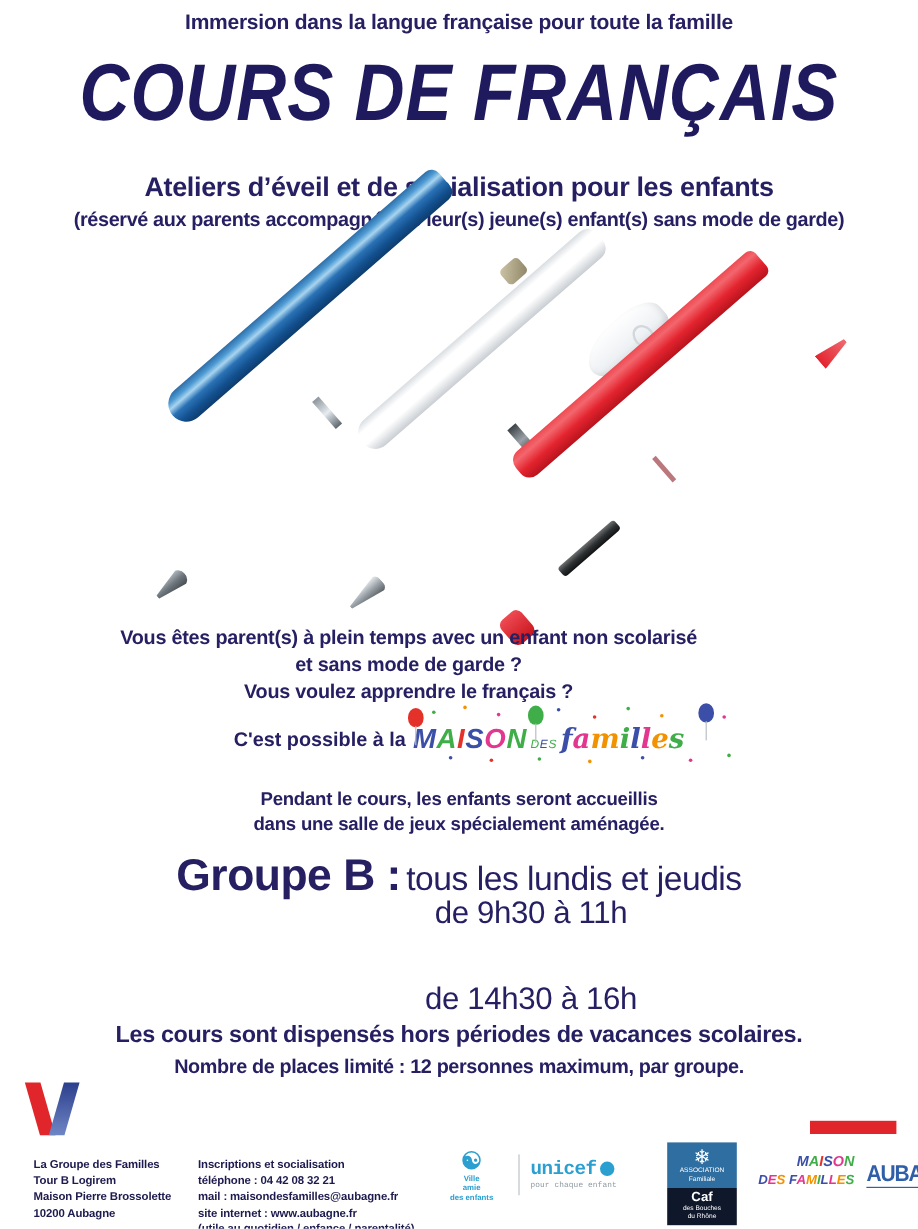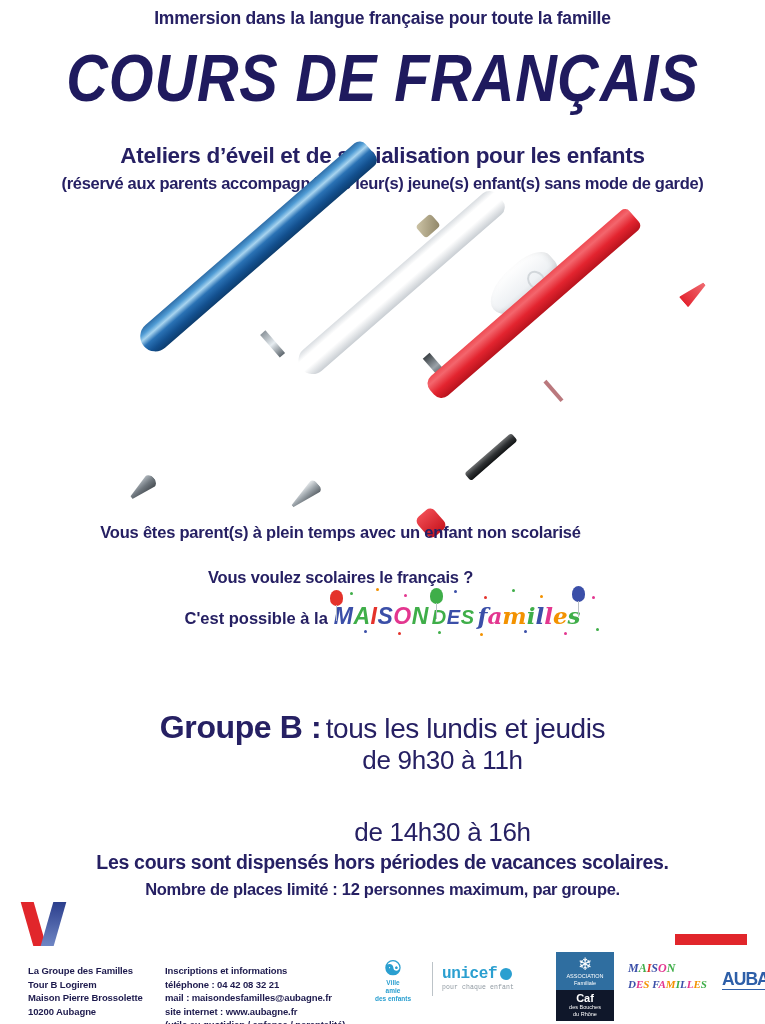--- a/index.html
+++ b/index.html
@@ -307,22 +307,22 @@
     top: -2px;
     white-space: nowrap;
   }
   .mdf-logo .w1 {
     font-size: 23px;
     font-weight: bold;
     font-style: italic;
     letter-spacing: 0.5px;
   }
   .mdf-logo .w2 {
-    font-size: 20px;
-    font-weight: bold;
+    font-size: 10px;
+    font-weight: normal;
     font-style: italic;
     letter-spacing: 0.5px;
     margin: 0 3px;
   }
   .mdf-logo .w3 {
     font-size: 23px;
     font-weight: bold;
     font-style: italic;
     font-family: "DejaVu Serif", serif;
     letter-spacing: 0px;
@@ -364,21 +364,21 @@
 
   .groupe {
     position: absolute;
     left: 0;
     width: 765px;
     text-align: center;
     color: #262063;
     white-space: nowrap;
   }
   .groupe .lead {
-    font-size: 32px;
+    font-size: 37px;
     font-weight: bold;
     letter-spacing: -0.4px;
   }
   .groupe .rest {
     font-size: 28px;
     font-weight: normal;
     letter-spacing: -0.4px;
   }
   .groupe-hours {
     position: absolute;
@@ -566,23 +566,22 @@
     display: block;
     font-size: 11px;
     line-height: 12px;
     font-weight: bold;
   }
   .logo-mdf2 {
     position: absolute;
     left: 268px;
     top: 10px;
     width: 84px;
-    text-align: left;
+    text-align: right;
     line-height: 16px;
-    font-family: Liberation Serif, serif;
   }
   .logo-mdf2 .l1 {
     font-size: 12px;
     font-weight: bold;
     font-style: italic;
   }
   .logo-mdf2 .l2 {
     font-size: 11px;
     font-weight: bold;
     font-style: italic;
@@ -643,29 +642,34 @@
       <div class="barrel"></div>
       <div class="cap-tip"></div>
       <div class="seam"></div>
       <div class="clip"></div>
       <div class="end"></div>
     </div>
   </div>
 
   <div class="q-block q1">
     <div>Vous êtes parent(s) à plein temps avec un enfant non scolarisé</div>
+    <div>et sans mode de garde ?</div>
   </div>
   <div class="q-block q2">
-    <div>Vous voulez scolaires le français ?</div>
+    <div>Vous voulez apprendre le français ?</div>
   </div>
 
   <div class="mdf-line">
     <span class="pretext">C'est possible à la</span><span class="mdf-logo"><span class="w1" id="logo-w1"><span style="color: rgb(59, 79, 168);">M</span><span style="color: rgb(63, 174, 73);">A</span><span style="color: rgb(228, 50, 43);">I</span><span style="color: rgb(59, 79, 168);">S</span><span style="color: rgb(227, 54, 143);">O</span><span style="color: rgb(63, 174, 73);">N</span></span><span class="w2" id="logo-w2"><span style="color: rgb(63, 174, 73);">D</span><span style="color: rgb(59, 79, 168);">E</span><span style="color: rgb(63, 174, 73);">S</span></span><span class="w3" id="logo-w3"><span style="color: rgb(59, 79, 168);">f</span><span style="color: rgb(227, 54, 143);">a</span><span style="color: rgb(243, 146, 0);">m</span><span style="color: rgb(63, 174, 73);">i</span><span style="color: rgb(59, 79, 168);">l</span><span style="color: rgb(227, 54, 143);">l</span><span style="color: rgb(243, 146, 0);">e</span><span style="color: rgb(63, 174, 73);">s</span></span><span class="balloon" style="left: -4px; top: -12px; background: rgb(228, 50, 43);"></span><span class="balloon" style="left: 96px; top: -14px; background: rgb(63, 174, 73);"></span><span class="balloon" style="left: 238px; top: -16px; background: rgb(59, 79, 168);"></span><span class="confetti" style="left: 16px; top: -10px; background: rgb(63, 174, 73);"></span><span class="confetti" style="left: 42px; top: -14px; background: rgb(243, 146, 0);"></span><span class="confetti" style="left: 70px; top: -8px; background: rgb(227, 54, 143);"></span><span class="confetti" style="left: 120px; top: -12px; background: rgb(59, 79, 168);"></span><span class="confetti" style="left: 150px; top: -6px; background: rgb(228, 50, 43);"></span><span class="confetti" style="left: 178px; top: -13px; background: rgb(63, 174, 73);"></span><span class="confetti" style="left: 206px; top: -7px; background: rgb(243, 146, 0);"></span><span class="confetti" style="left: 258px; top: -6px; background: rgb(227, 54, 143);"></span><span class="confetti" style="left: 30px; top: 28px; background: rgb(59, 79, 168);"></span><span class="confetti" style="left: 64px; top: 30px; background: rgb(228, 50, 43);"></span><span class="confetti" style="left: 104px; top: 29px; background: rgb(63, 174, 73);"></span><span class="confetti" style="left: 146px; top: 31px; background: rgb(243, 146, 0);"></span><span class="confetti" style="left: 190px; top: 28px; background: rgb(59, 79, 168);"></span><span class="confetti" style="left: 230px; top: 30px; background: rgb(227, 54, 143);"></span><span class="confetti" style="left: 262px; top: 26px; background: rgb(63, 174, 73);"></span></span>
   </div>
 
+  <div class="pendant">
+    <div>Pendant le cours, les enfants seront accueillis</div>
+    <div>dans une salle de jeux spécialement aménagée.</div>
+  </div>
 
   <div class="groupe g-b">
     <span class="lead">Groupe B :</span>
     <span class="rest">tous les lundis et jeudis</span>
   </div>
   <div class="groupe-hours g-b-h">de 9h30 à 11h</div>
 
   <div class="groupe-hours g-a-h">de 14h30 à 16h</div>
 
   <div class="closing1">Les cours sont dispensés hors périodes de vacances scolaires.</div>
@@ -678,21 +682,21 @@
   <div class="red-bar"></div>
 
   <div class="addr">
     <div>La Groupe des Familles</div>
     <div>Tour B Logirem</div>
     <div>Maison Pierre Brossolette</div>
     <div>10200 Aubagne</div>
   </div>
 
   <div class="contact">
-    <div>Inscriptions et informations</div>
+    <div>Inscriptions et socialisation</div>
     <div>téléphone : 04 42 08 32 21</div>
     <div>mail : maisondesfamilles@aubagne.fr</div>
     <div>site internet : www.aubagne.fr</div>
     <div>(utile au quotidien / enfance / parentalité)</div>
   </div>
 
   <div class="logos">
 
     <div class="logo-vade">
       <span class="glyph">☯</span>

